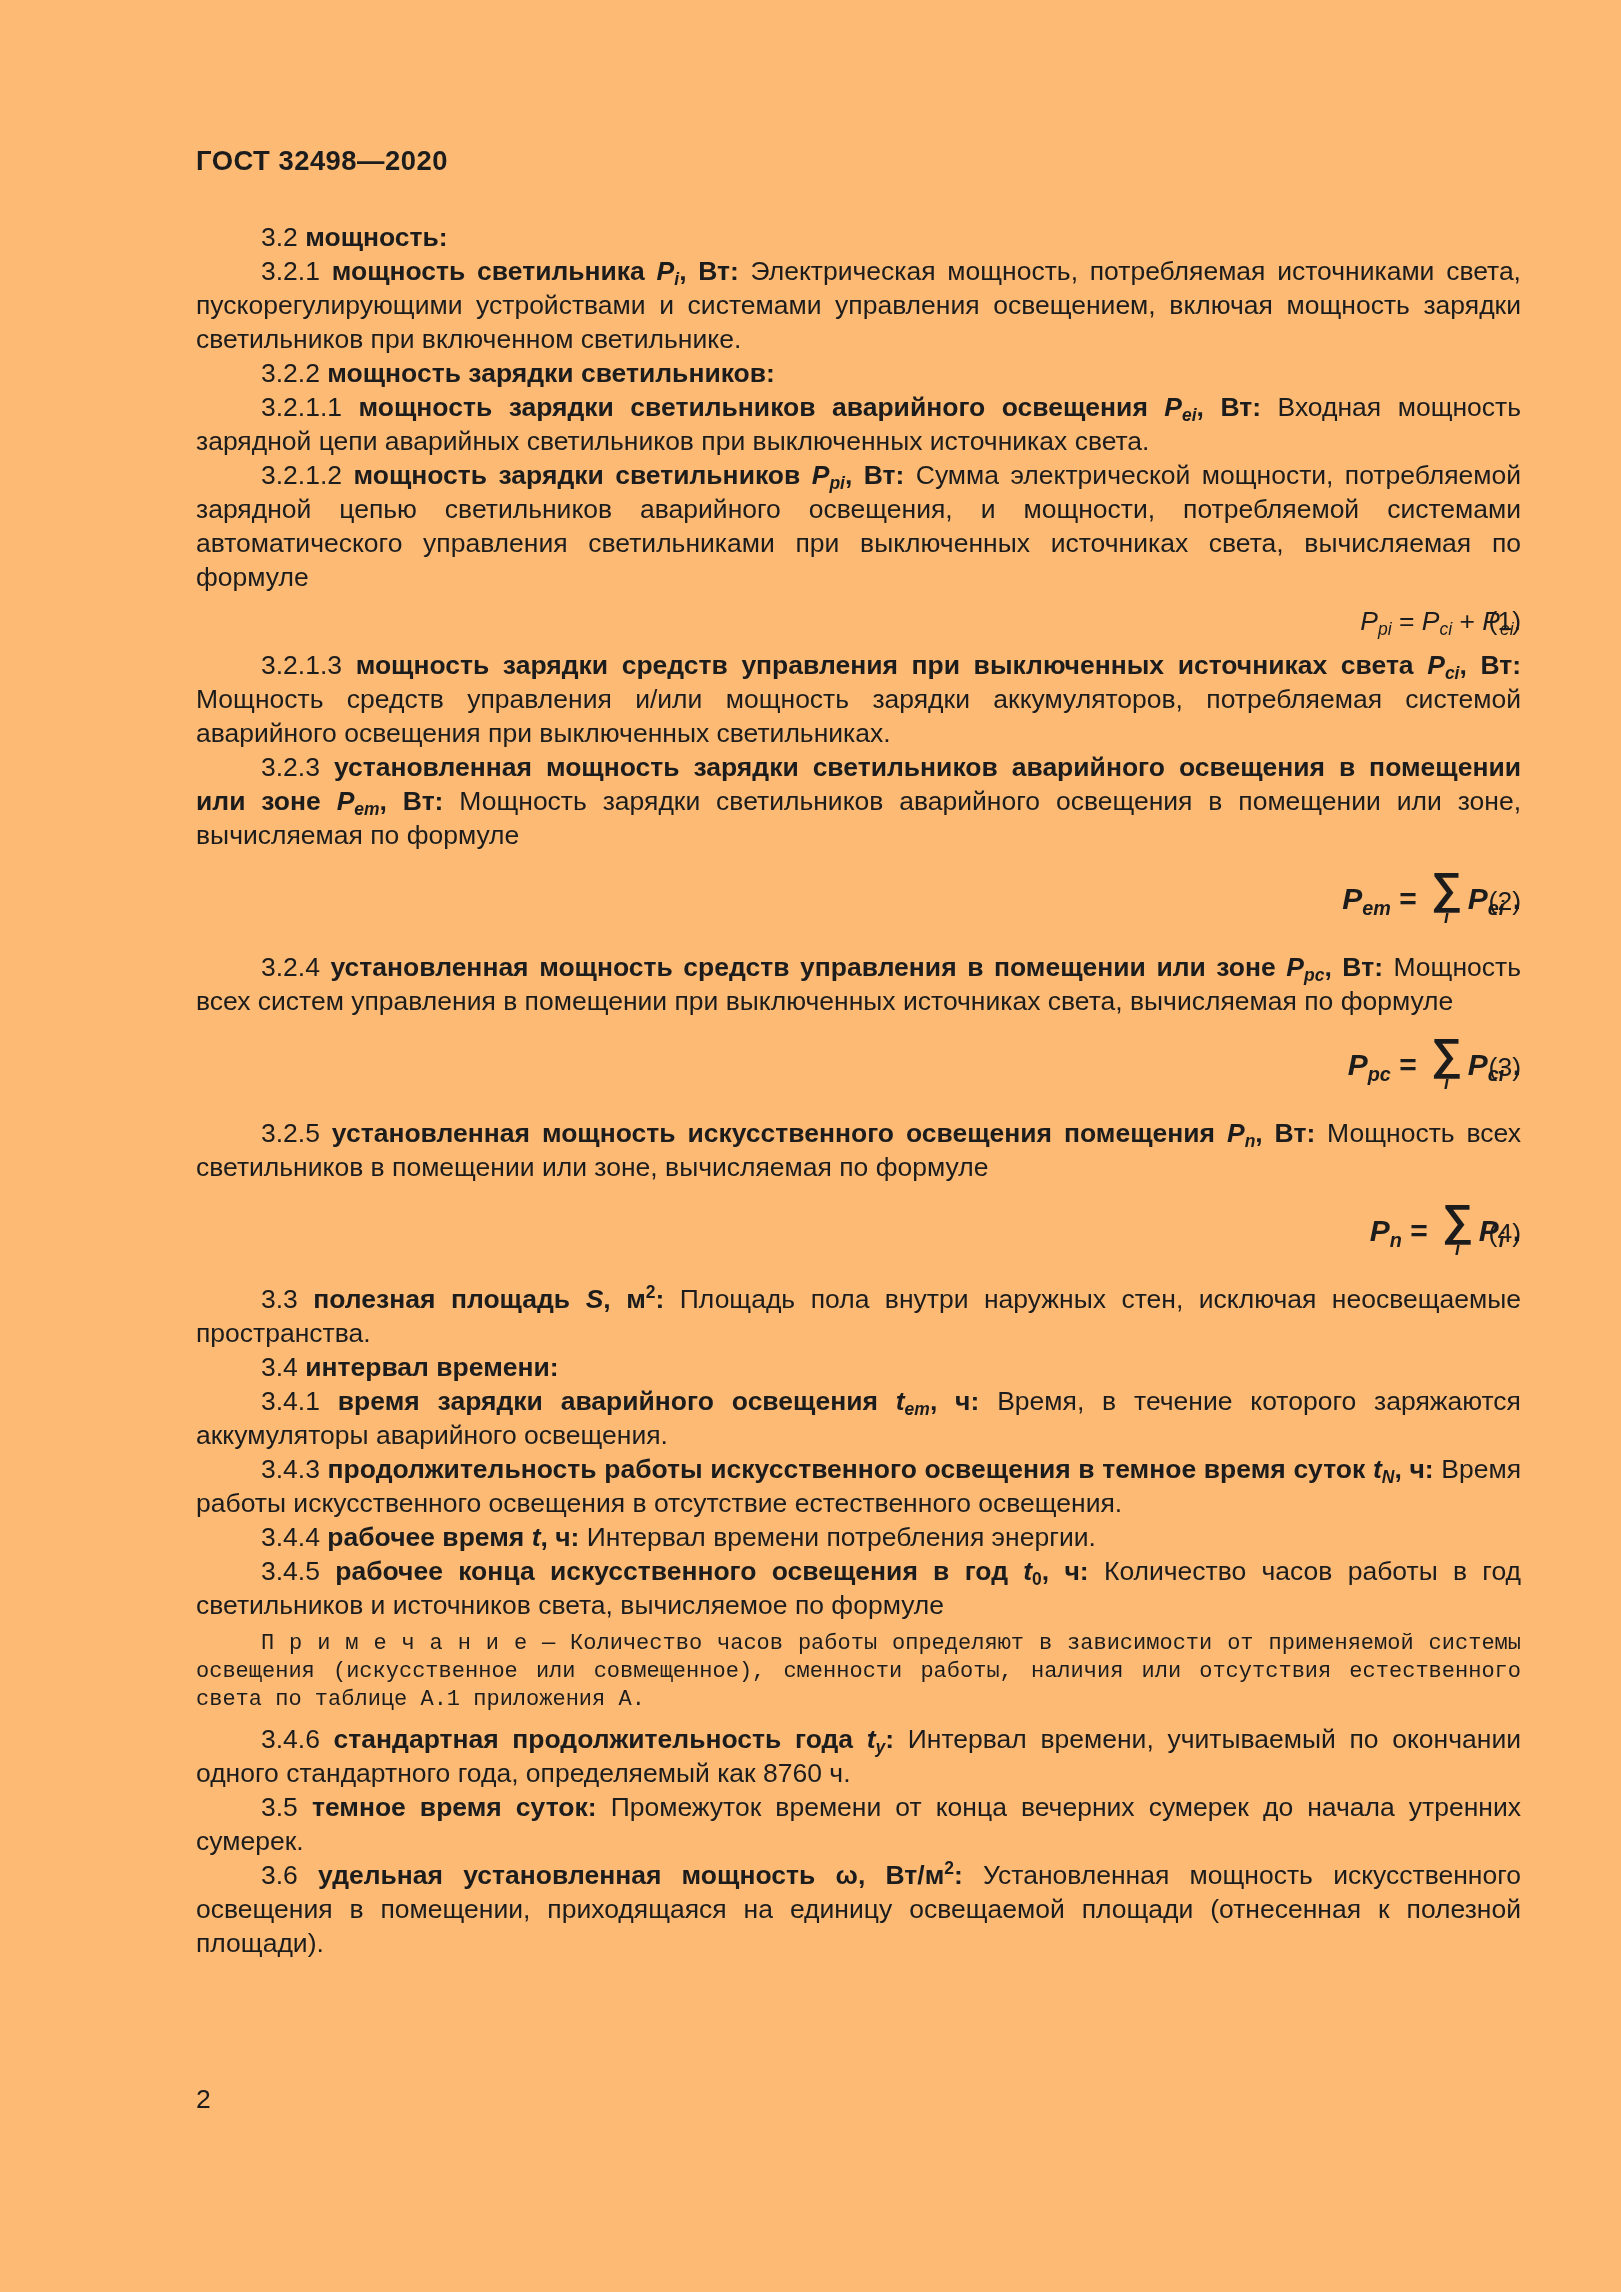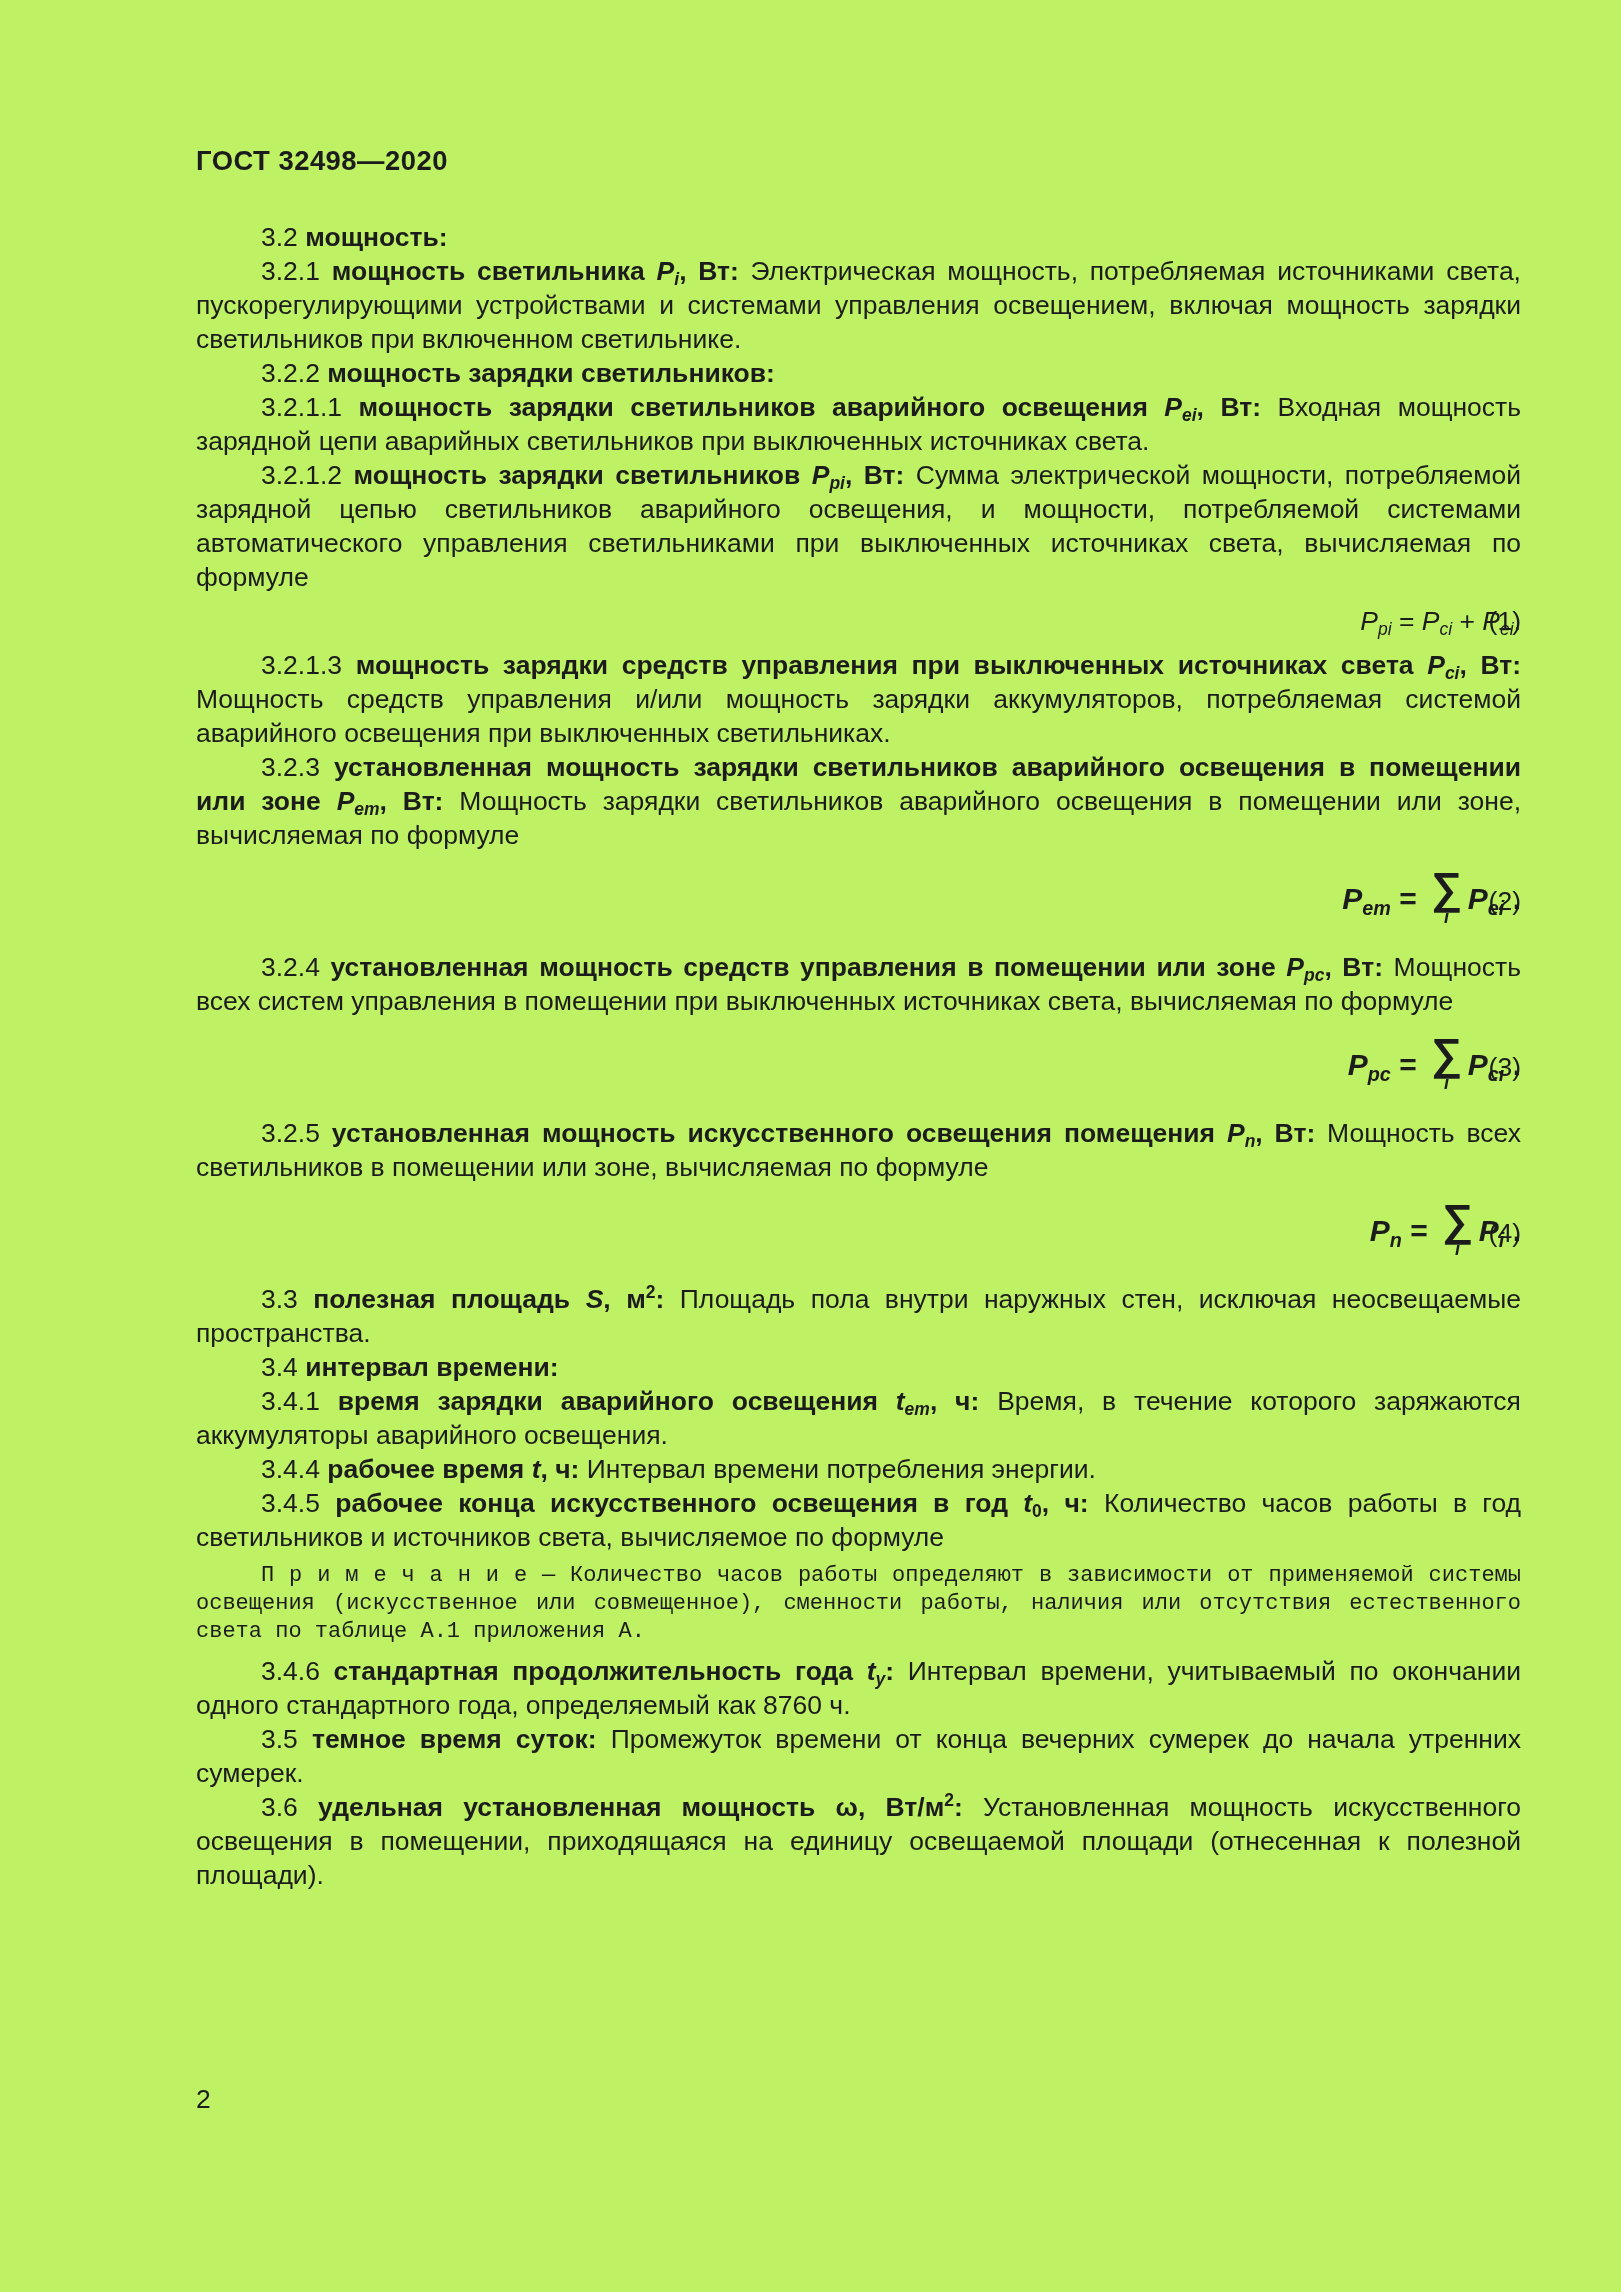--- a/index.html
+++ b/index.html
@@ -1,19 +1,19 @@
 <!DOCTYPE html>
 <html lang="ru"><head>
 <meta charset="utf-8">
 <style>
   html,body{margin:0;padding:0;background:#ffffff;}
   .page{
     position:relative;
     width:1621px;height:2293px;
-    background:#bef264;
+    background:#fdba74;
     font-family:"Liberation Sans", sans-serif;
     color:#1c1c1c;
     overflow:hidden;
   }
   .header{
     position:absolute;left:196px;top:145px;
     font-size:27.4px;font-weight:700;letter-spacing:0.5px;
   }
   .doc-body{
     position:absolute;left:196px;top:220px;width:1325px;
@@ -69,20 +69,21 @@
             <span class="under">i</span>
           </span><span class="b i">P</span><span class="b i sub">ci</span><span class="b"> .</span></span><span class="formula-num">(3)</span></div>
       <p class="para"><span>3.2.5 </span><span class="b">установленная мощность искусственного освещения помещения </span><span class="b i">P</span><span class="b i sub">n</span><span class="b">, Вт:</span><span> Мощность всех светильников в помещении или зоне, вычисляемая по формуле</span></p>
       <div class="formula-row big"><span><span class="b i">P</span><span class="b i sub">n</span><span class="b"> = </span><span class="sum b">
             <span class="sigma">∑</span>
             <span class="under">i</span>
           </span><span class="b i">P</span><span class="b i sub">i</span><span class="b"> .</span></span><span class="formula-num">(4)</span></div>
       <p class="para"><span>3.3 </span><span class="b">полезная площадь </span><span class="b i">S</span><span class="b">, м</span><span class="b sup">2</span><span class="b">:</span><span> Площадь пола внутри наружных стен, исключая неосвещаемые пространства.</span></p>
       <p class="para"><span>3.4 </span><span class="b">интервал времени:</span></p>
       <p class="para"><span>3.4.1 </span><span class="b">время зарядки аварийного освещения </span><span class="b i">t</span><span class="b i sub">em</span><span class="b">, ч:</span><span> Время, в течение которого заряжаются аккумуляторы аварийного освещения.</span></p>
+      <p class="para"><span>3.4.3 </span><span class="b">продолжительность работы искусственного освещения в темное время суток </span><span class="b i">t</span><span class="b i sub">N</span><span class="b">, ч:</span><span> Время работы искусственного освещения в отсутствие естественного освещения.</span></p>
       <p class="para"><span>3.4.4 </span><span class="b">рабочее время </span><span class="b i">t</span><span class="b">, ч:</span><span> Интервал времени потребления энергии.</span></p>
       <p class="para"><span>3.4.5 </span><span class="b">рабочее конца искусственного освещения в год </span><span class="b i">t</span><span class="b sub">0</span><span class="b">, ч:</span><span> Количество часов работы в год светильников и источников света, вычисляемое по формуле</span></p>
       <p class="note"><span>П р и м е ч а н и е  — Количество часов работы определяют в зависимости от применяемой системы освещения (искусственное или совмещенное), сменности работы, наличия или отсутствия естественного света по таблице А.1 приложения А.</span></p>
       <p class="para"><span>3.4.6 </span><span class="b">стандартная продолжительность года </span><span class="b i">t</span><span class="b i sub">y</span><span class="b">:</span><span> Интервал времени, учитываемый по окончании одного стандартного года, определяемый как 8760 ч.</span></p>
       <p class="para"><span>3.5 </span><span class="b">темное время суток:</span><span> Промежуток времени от конца вечерних сумерек до начала утренних сумерек.</span></p>
       <p class="para"><span>3.6 </span><span class="b">удельная установленная мощность </span><span class="b">ω</span><span class="b">, Вт/м</span><span class="b sup">2</span><span class="b">:</span><span> Установленная мощность искусственного освещения в помещении, приходящаяся на единицу освещаемой площади (отнесенная к полезной площади).</span></p>
     </div>
   <div class="page-number">2</div>
 </div>
 

